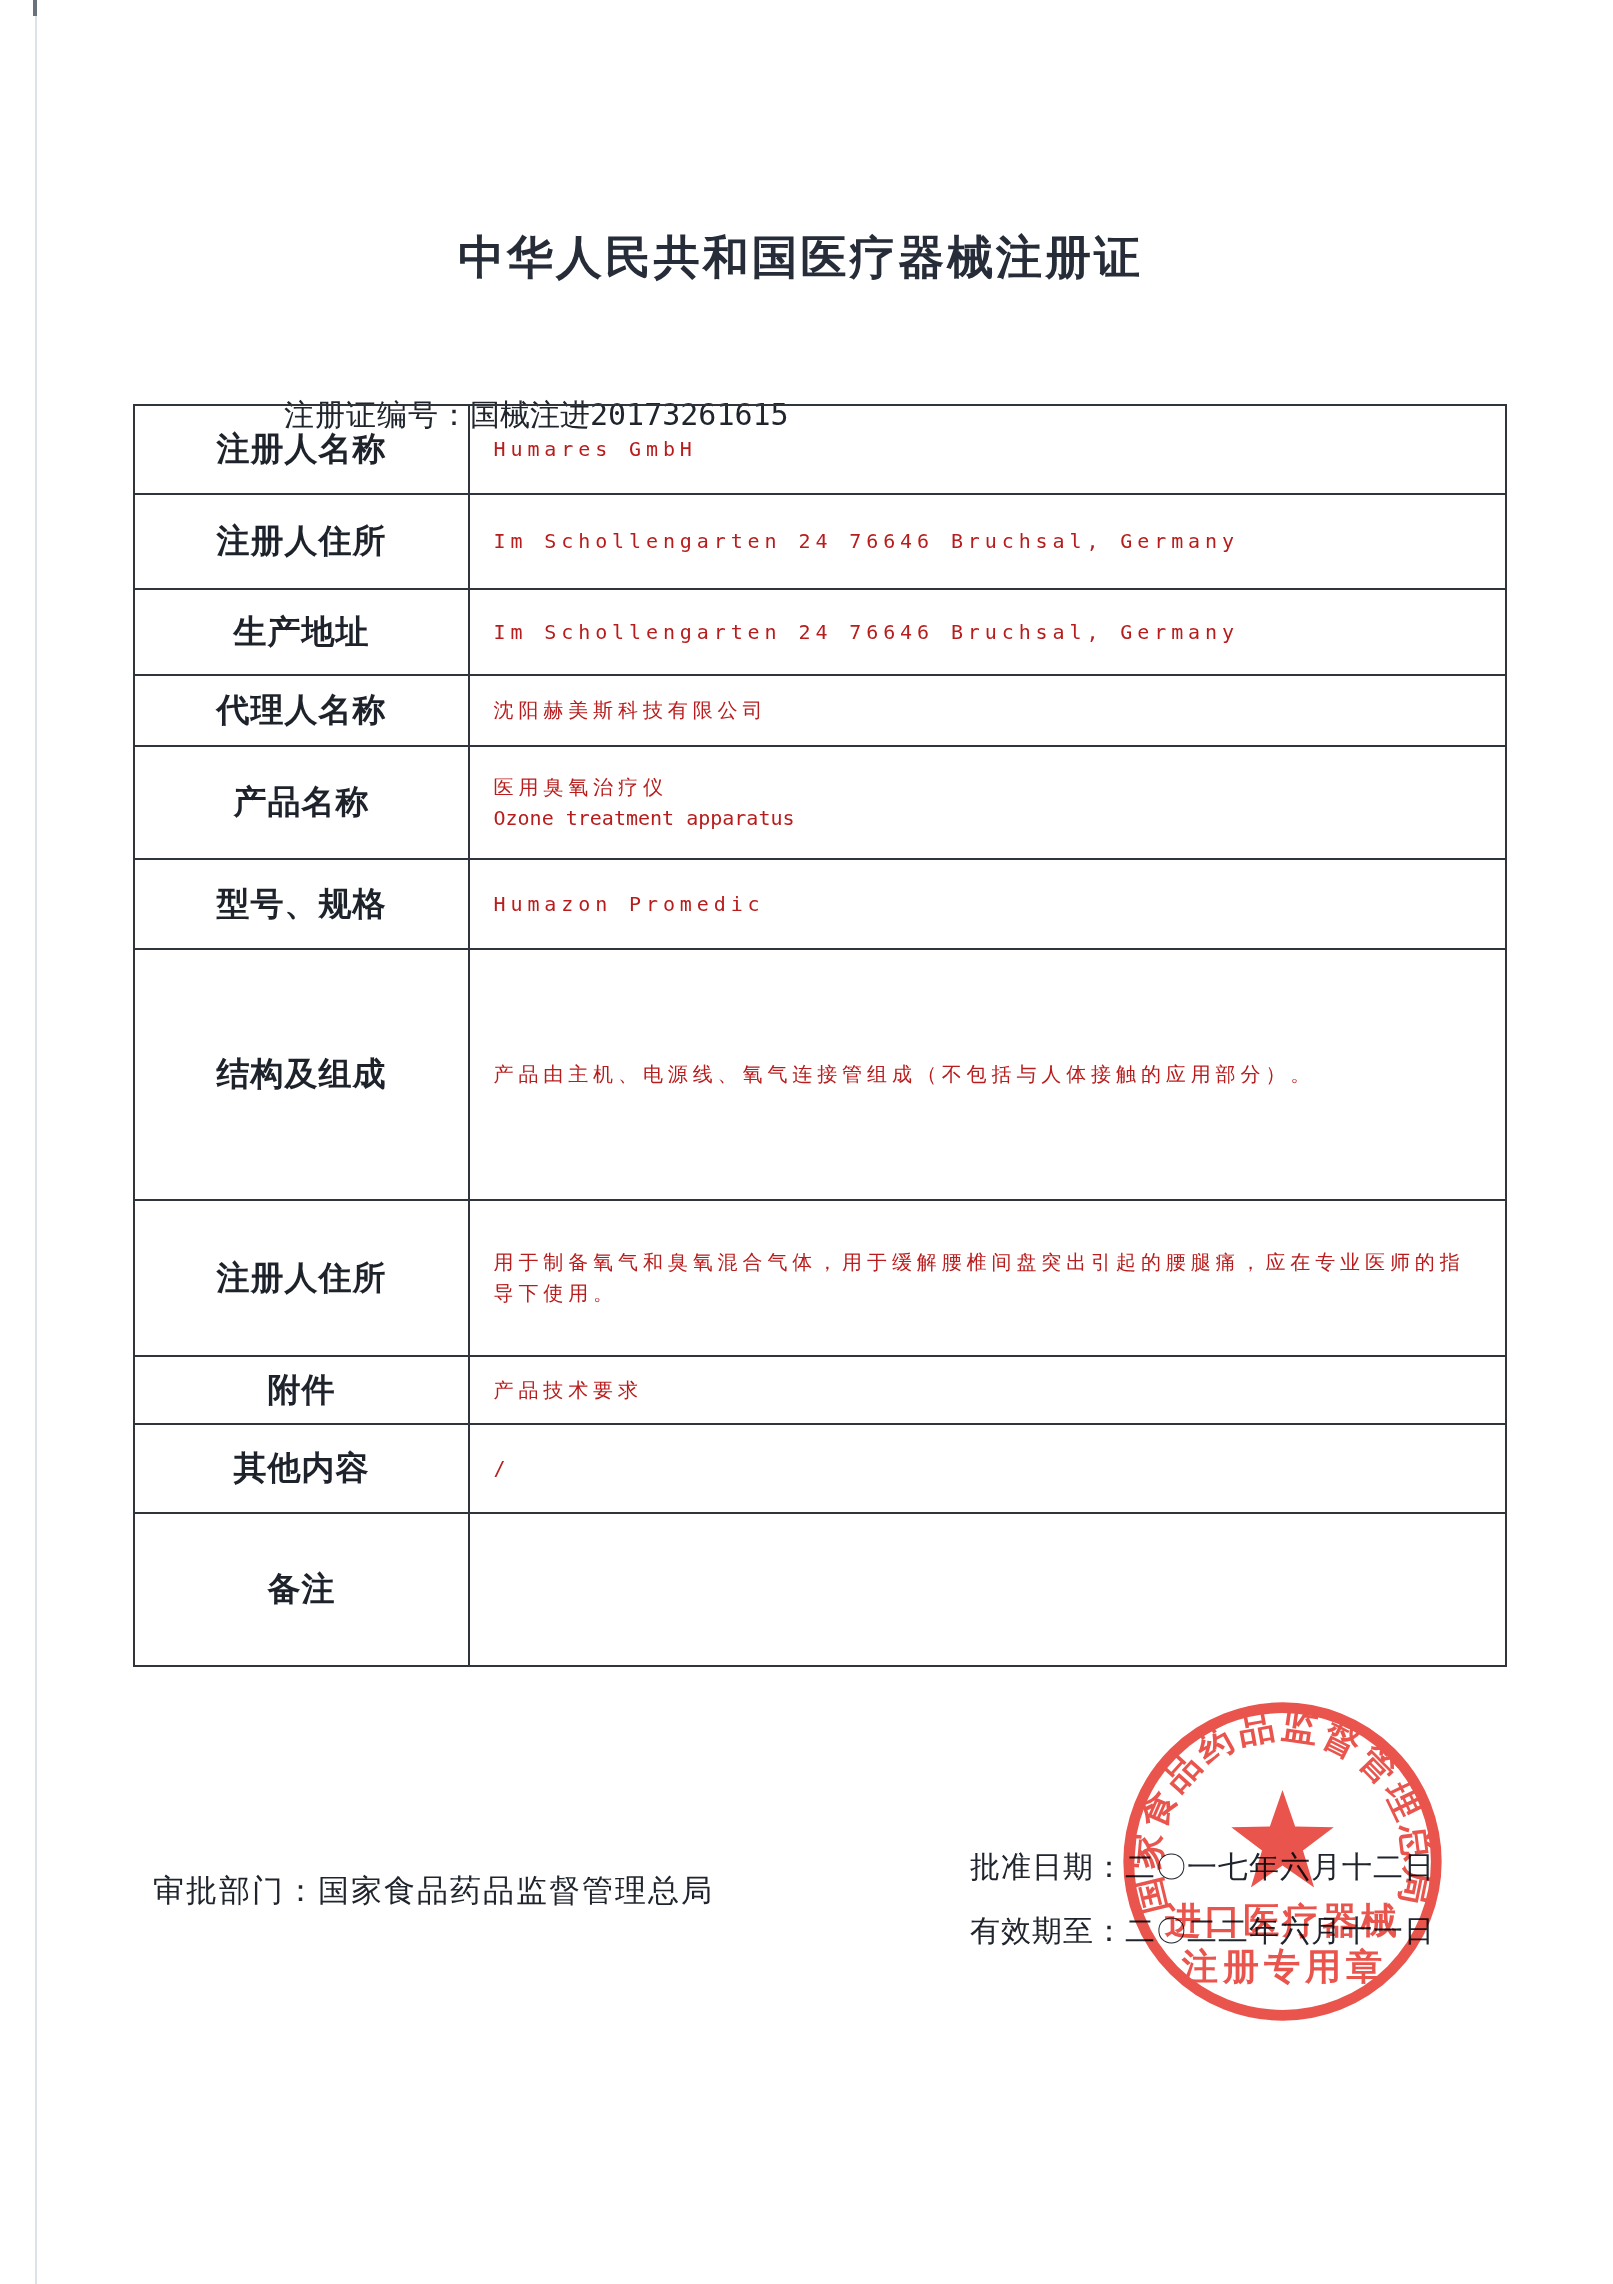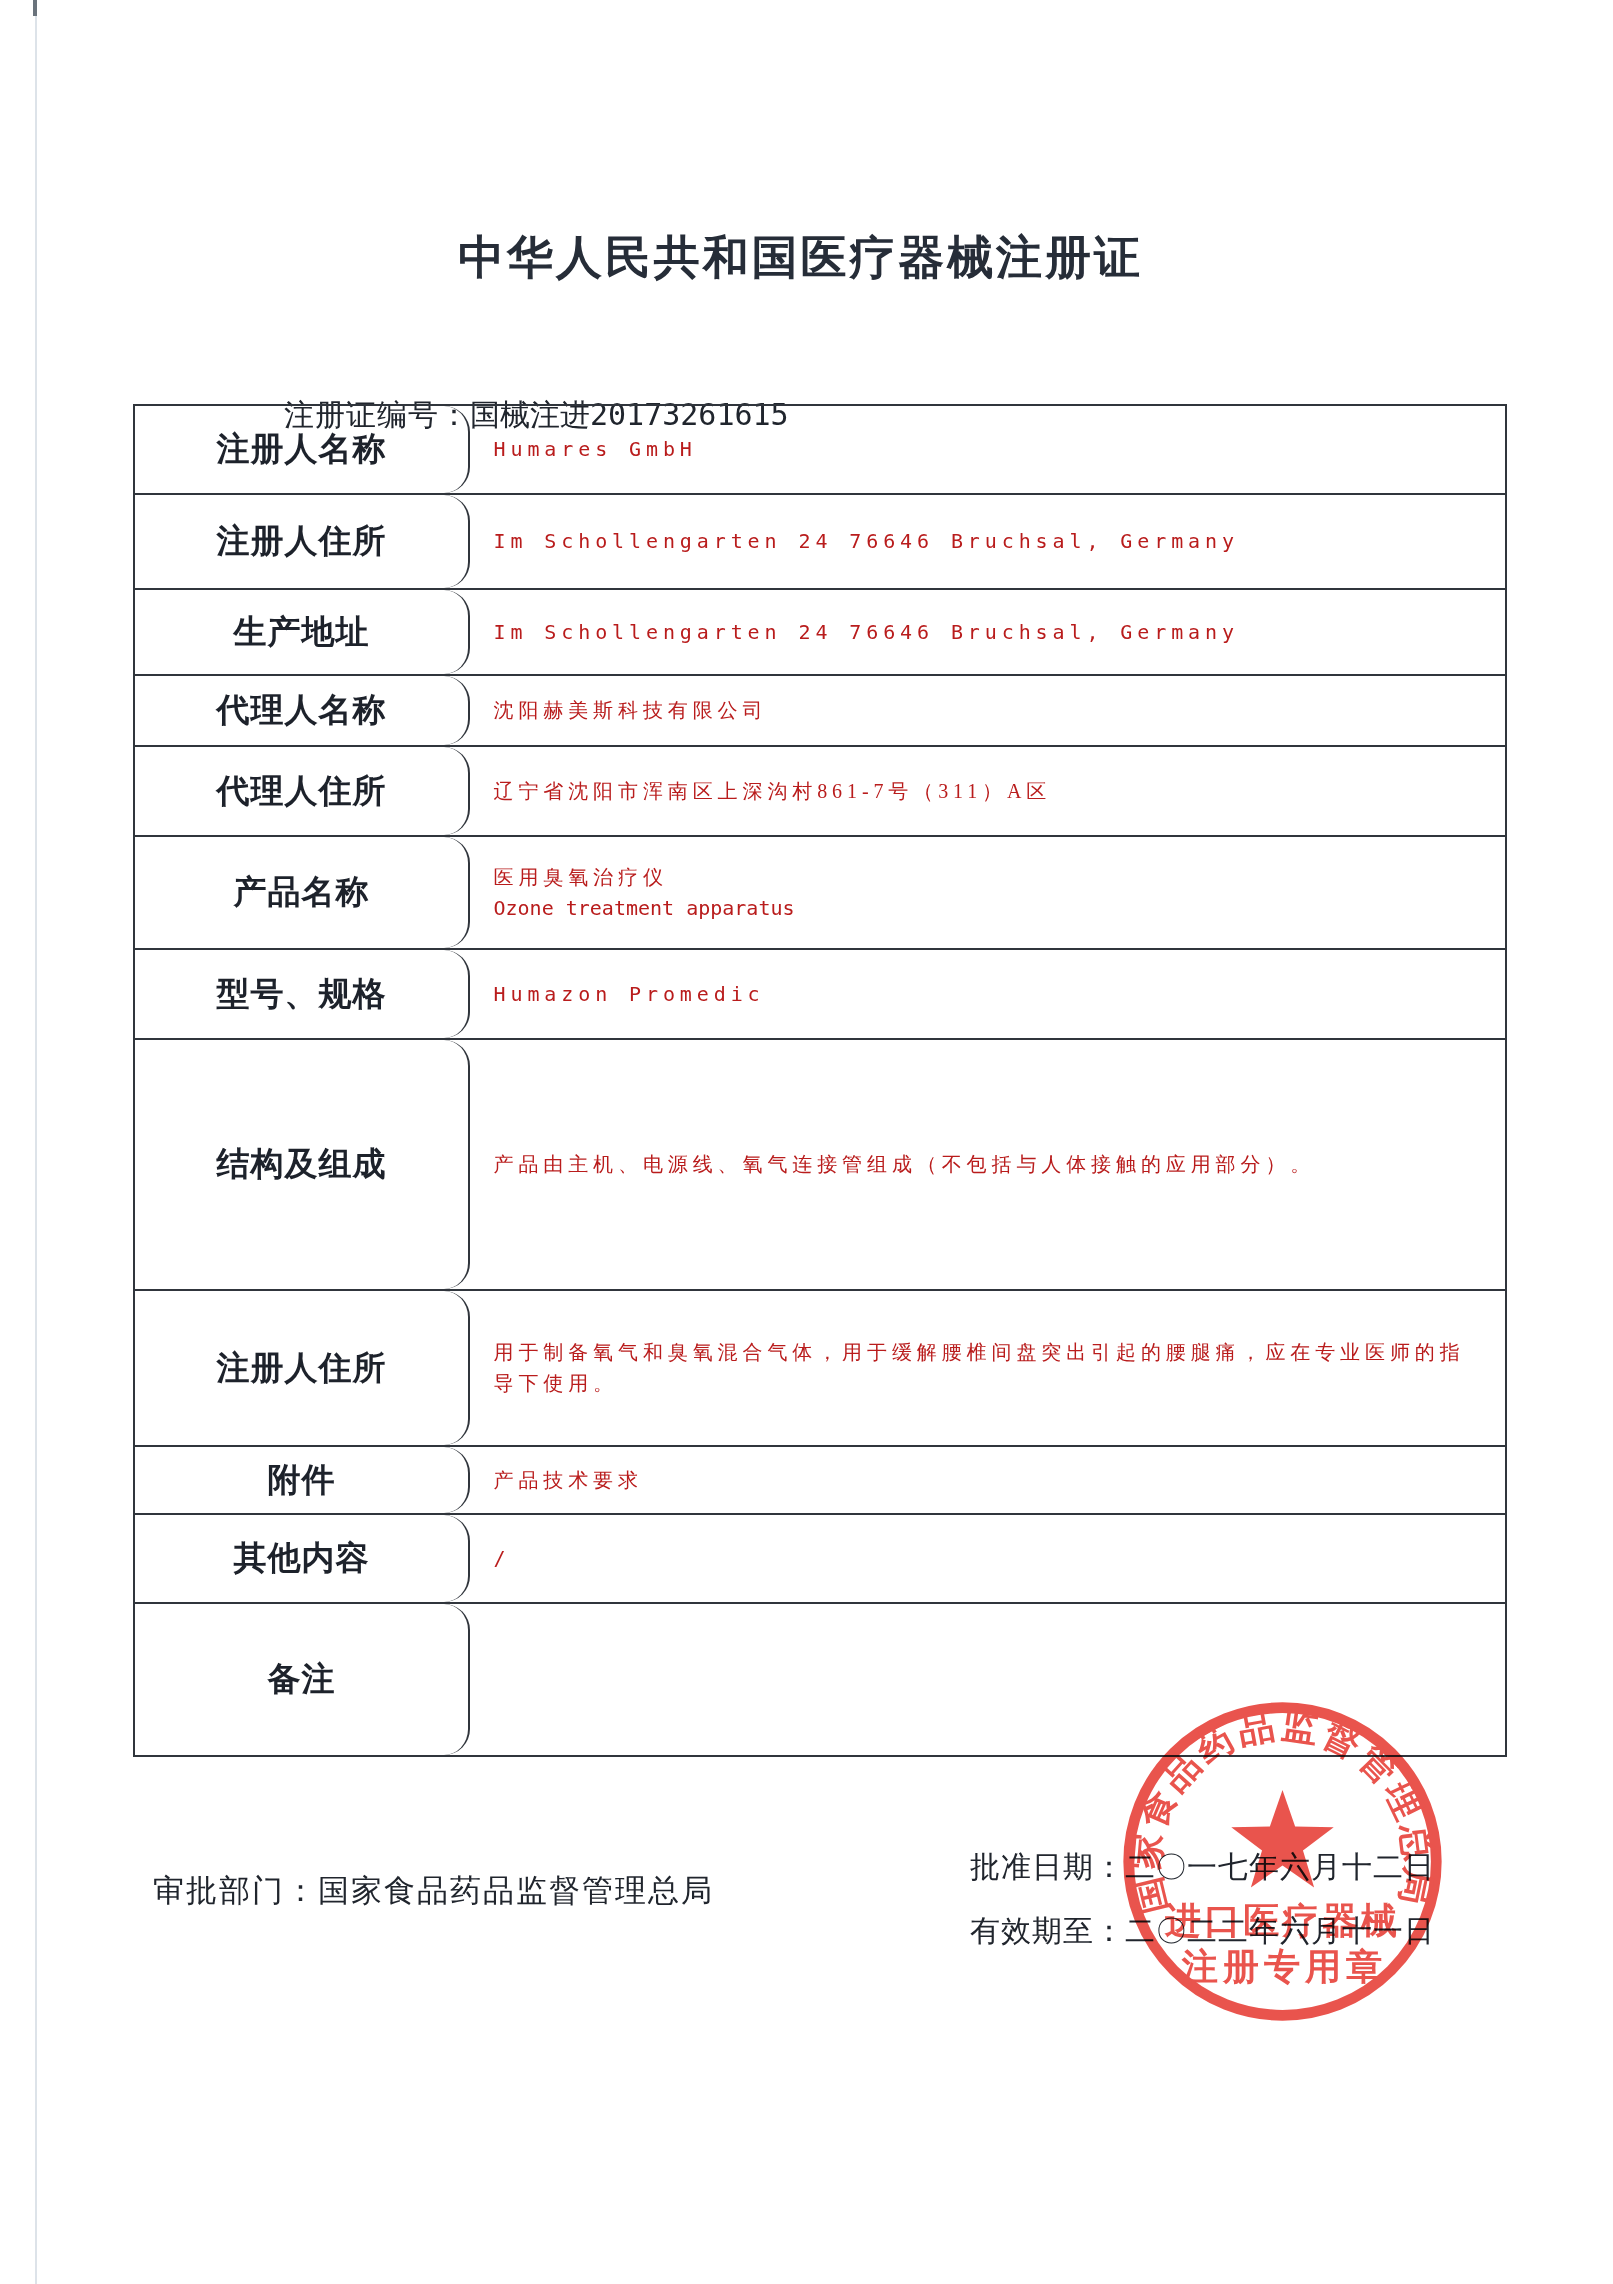--- a/index.html
+++ b/index.html
@@ -30,21 +30,21 @@
   .cert-table{
     position:absolute;left:133px;top:404px;width:1374px;
     border:2.9px solid #30353c;box-sizing:border-box;
     background:transparent;
   }
   .row{display:flex;box-sizing:border-box;border-bottom:2.9px solid #30353c;}
   .row:last-child{border-bottom:none;}
   .r0{height:89px}.r1{height:95px}.r2{height:86px}.r3{height:71px}
   .r4{height:90px}.r5{height:113px}.r6{height:90px}.r7{height:251px}
   .r8{height:156px}.r9{height:68px}.r10{height:89px}.r11{height:151px}
-  .cell{box-sizing:border-box;border-radius:26px;}
+  .cell{box-sizing:border-box;}
   .cell.label{
     width:335px;flex:0 0 335px;
     border-right:2px solid #30353c;
     display:flex;align-items:center;justify-content:center;
     font-size:33px;font-weight:700;letter-spacing:1px;color:#1d222b;
   }
   .cell.value{
     flex:1;display:flex;flex-direction:column;justify-content:center;
     padding:5.9px 29px 5.9px 23.5px;
     font-size:20px;letter-spacing:4.9px;line-height:1.55;color:#b91c1c;
@@ -87,24 +87,20 @@
       <div class="cell label">注册人住所</div>
       <div class="cell value latin">Im Schollengarten 24 76646 Bruchsal, Germany</div>
     </div>
     <div class="row r2">
       <div class="cell label">生产地址</div>
       <div class="cell value latin">Im Schollengarten 24 76646 Bruchsal, Germany</div>
     </div>
     <div class="row r3">
       <div class="cell label">代理人名称</div>
       <div class="cell value">沈阳赫美斯科技有限公司</div>
-    </div>
-    <div class="row r4">
-      <div class="cell label">代理人住所</div>
-      <div class="cell value">辽宁省沈阳市浑南区上深沟村861-7号（311）A区</div>
     </div>
     <div class="row r5">
       <div class="cell label">产品名称</div>
       <div class="cell value">
         <span>医用臭氧治疗仪</span>
         <span class="latin">Ozone treatment apparatus</span>
       </div>
     </div>
     <div class="row r6">
       <div class="cell label">型号、规格</div>

